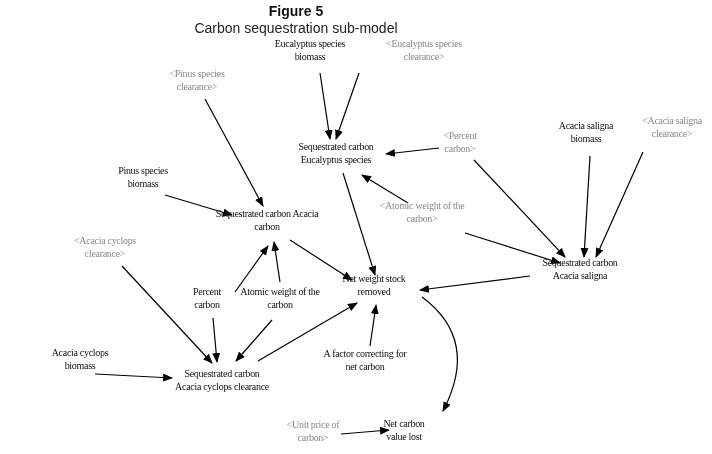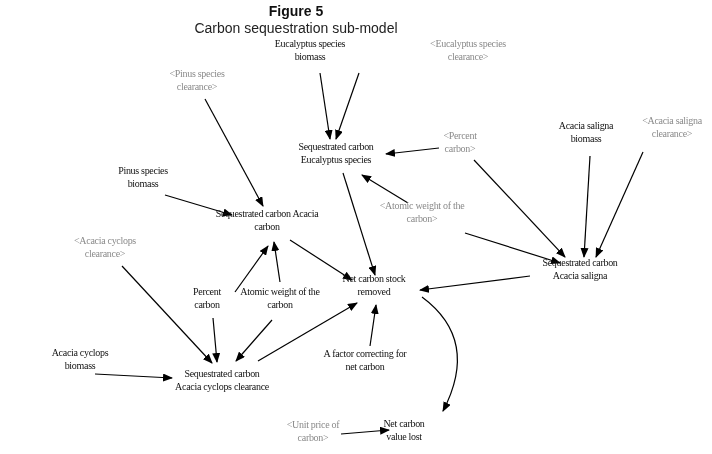--- a/index.html
+++ b/index.html
@@ -47,21 +47,21 @@
     <line x1="272" y1="320" x2="236" y2="361" stroke="#000" stroke-width="1.2" marker-end="url(#ah)"></line>
     <path d="M422,297 Q480,340 443,411" fill="none" stroke="#000" stroke-width="1.2" marker-end="url(#ah)"></path>
     <line x1="341" y1="434" x2="389" y2="430" stroke="#000" stroke-width="1.2" marker-end="url(#ah)"></line>
   </svg>
 
 <div id="nodes">
     <div class="node var" style="left: 310px; top: 37px;">
       <div>Eucalyptus species</div>
       <div>biomass</div>
     </div>
-    <div class="node shadow" style="left: 424px; top: 37px; margin-left: 44px;">
+    <div class="node shadow" style="left: 424px; top: 37px;">
       <div>&lt;Eucalyptus species</div>
       <div>clearance&gt;</div>
     </div>
     <div class="node shadow" style="left: 197px; top: 67px;">
       <div>&lt;Pinus species</div>
       <div>clearance&gt;</div>
     </div>
     <div class="node var" style="left: 336px; top: 140px;">
       <div>Sequestrated carbon</div>
       <div>Eucalyptus species</div>
@@ -92,21 +92,21 @@
     </div>
     <div class="node shadow" style="left: 105px; top: 234px;">
       <div>&lt;Acacia cyclops</div>
       <div>clearance&gt;</div>
     </div>
     <div class="node var" style="left: 580px; top: 256px;">
       <div>Sequestrated carbon</div>
       <div>Acacia saligna</div>
     </div>
     <div class="node var" style="left: 374px; top: 272px;">
-      <div>Net carbon stock</div>
+      <div>Net weight stock</div>
       <div>removed</div>
     </div>
     <div class="node var" style="left: 207px; top: 285px;">
       <div>Percent</div>
       <div>carbon</div>
     </div>
     <div class="node var" style="left: 280px; top: 285px;">
       <div>Atomic weight of the</div>
       <div>carbon</div>
     </div>

